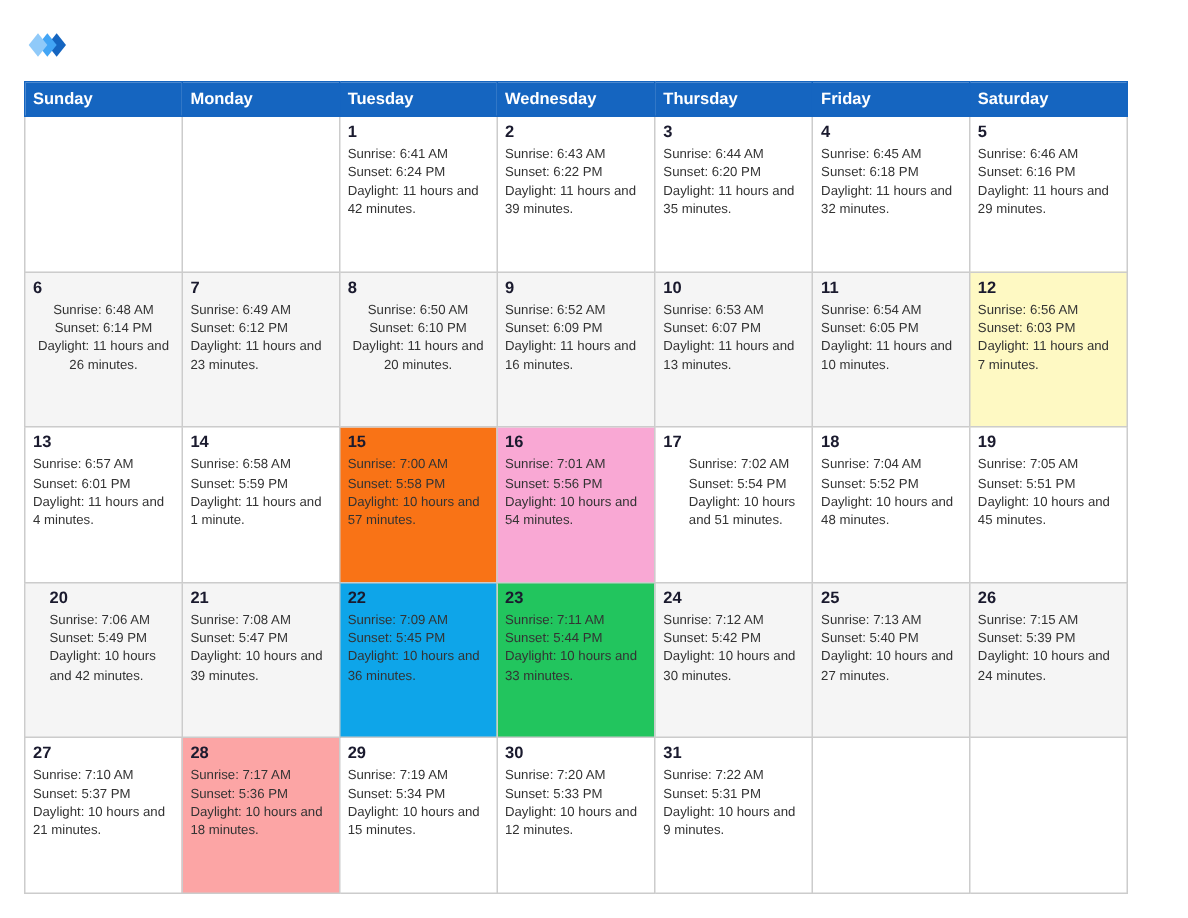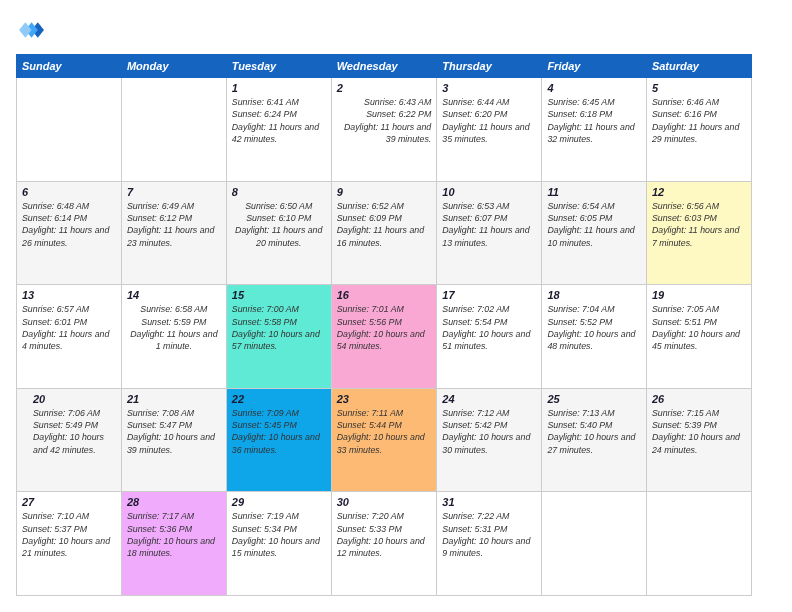--- a/index.html
+++ b/index.html
@@ -9,21 +9,20 @@
       width: 792px;
       height: 612px;
       overflow: hidden;
     }
     .page {
       width: 768px;
       height: 612px;
       padding: 16px;
       display: flex;
       flex-direction: column;
-      font-style: italic;
     }
     .header {
       display: flex;
       justify-content: space-between;
       align-items: flex-start;
       margin-bottom: 10px;
     }
     .logo {
       display: flex;
       align-items: center;
@@ -132,21 +131,21 @@
           <td class="empty"></td>
           <td class="empty"></td>
           <td style="background: rgb(255, 255, 255);">
             <div class="day-num">1</div>
             <div class="day-info" style="white-space: pre-line;">Sunrise: 6:41 AM
 Sunset: 6:24 PM
 Daylight: 11 hours and 42 minutes.</div>
           </td>
           <td style="background: rgb(255, 255, 255);">
             <div class="day-num">2</div>
-            <div class="day-info" style="white-space: pre-line; text-align: right;">Sunrise: 6:43 AM
+            <div class="day-info" style="white-space: pre-line;">Sunrise: 6:43 AM
 Sunset: 6:22 PM
 Daylight: 11 hours and 39 minutes.</div>
           </td>
           <td style="background: rgb(255, 255, 255);">
             <div class="day-num">3</div>
             <div class="day-info" style="white-space: pre-line;">Sunrise: 6:44 AM
 Sunset: 6:20 PM
 Daylight: 11 hours and 35 minutes.</div>
           </td>
           <td style="background: rgb(255, 255, 255);">
@@ -158,21 +157,21 @@
           <td style="background: rgb(255, 255, 255);">
             <div class="day-num">5</div>
             <div class="day-info" style="white-space: pre-line;">Sunrise: 6:46 AM
 Sunset: 6:16 PM
 Daylight: 11 hours and 29 minutes.</div>
           </td>
         </tr>
         <tr>
           <td style="background: rgb(245, 245, 245);">
             <div class="day-num">6</div>
-            <div class="day-info" style="white-space: pre-line;">Sunrise: 6:48 AM
+            <div class="day-info" style="white-space: pre-line; text-align: center;">Sunrise: 6:48 AM
 Sunset: 6:14 PM
 Daylight: 11 hours and 26 minutes.</div>
           </td>
           <td style="background: rgb(245, 245, 245);">
             <div class="day-num">7</div>
             <div class="day-info" style="white-space: pre-line;">Sunrise: 6:49 AM
 Sunset: 6:12 PM
 Daylight: 11 hours and 23 minutes.</div>
           </td>
           <td style="background: rgb(245, 245, 245);">
@@ -208,39 +207,39 @@
         </tr>
         <tr>
           <td style="background: rgb(255, 255, 255);">
             <div class="day-num">13</div>
             <div class="day-info" style="white-space: pre-line;">Sunrise: 6:57 AM
 Sunset: 6:01 PM
 Daylight: 11 hours and 4 minutes.</div>
           </td>
           <td style="background: rgb(255, 255, 255);">
             <div class="day-num">14</div>
-            <div class="day-info" style="white-space: pre-line; text-align: center;">Sunrise: 6:58 AM
+            <div class="day-info" style="white-space: pre-line;">Sunrise: 6:58 AM
 Sunset: 5:59 PM
 Daylight: 11 hours and 1 minute.</div>
           </td>
-          <td style="background: #5eead4;">
+          <td style="background: #f97316;">
             <div class="day-num">15</div>
             <div class="day-info" style="white-space: pre-line;">Sunrise: 7:00 AM
 Sunset: 5:58 PM
 Daylight: 10 hours and 57 minutes.</div>
           </td>
           <td style="background: #f9a8d4;">
             <div class="day-num">16</div>
             <div class="day-info" style="white-space: pre-line;">Sunrise: 7:01 AM
 Sunset: 5:56 PM
 Daylight: 10 hours and 54 minutes.</div>
           </td>
           <td style="background: rgb(255, 255, 255);">
             <div class="day-num">17</div>
-            <div class="day-info" style="white-space: pre-line;">Sunrise: 7:02 AM
+            <div class="day-info" style="white-space: pre-line; margin-left: 17px;">Sunrise: 7:02 AM
 Sunset: 5:54 PM
 Daylight: 10 hours and 51 minutes.</div>
           </td>
           <td style="background: rgb(255, 255, 255);">
             <div class="day-num">18</div>
             <div class="day-info" style="white-space: pre-line;">Sunrise: 7:04 AM
 Sunset: 5:52 PM
 Daylight: 10 hours and 48 minutes.</div>
           </td>
           <td style="background: rgb(255, 255, 255);">
@@ -262,21 +261,21 @@
             <div class="day-info" style="white-space: pre-line;">Sunrise: 7:08 AM
 Sunset: 5:47 PM
 Daylight: 10 hours and 39 minutes.</div>
           </td>
           <td style="background: #0ea5e9;">
             <div class="day-num">22</div>
             <div class="day-info" style="white-space: pre-line;">Sunrise: 7:09 AM
 Sunset: 5:45 PM
 Daylight: 10 hours and 36 minutes.</div>
           </td>
-          <td style="background: #fdba74;">
+          <td style="background: #22c55e;">
             <div class="day-num">23</div>
             <div class="day-info" style="white-space: pre-line;">Sunrise: 7:11 AM
 Sunset: 5:44 PM
 Daylight: 10 hours and 33 minutes.</div>
           </td>
           <td style="background: rgb(245, 245, 245);">
             <div class="day-num">24</div>
             <div class="day-info" style="white-space: pre-line;">Sunrise: 7:12 AM
 Sunset: 5:42 PM
 Daylight: 10 hours and 30 minutes.</div>
@@ -294,21 +293,21 @@
 Daylight: 10 hours and 24 minutes.</div>
           </td>
         </tr>
         <tr>
           <td style="background: rgb(255, 255, 255);">
             <div class="day-num">27</div>
             <div class="day-info" style="white-space: pre-line;">Sunrise: 7:10 AM
 Sunset: 5:37 PM
 Daylight: 10 hours and 21 minutes.</div>
           </td>
-          <td style="background: #f0abfc; margin-top: 32px;">
+          <td style="background: #fca5a5; margin-top: 32px;">
             <div class="day-num">28</div>
             <div class="day-info" style="white-space: pre-line;">Sunrise: 7:17 AM
 Sunset: 5:36 PM
 Daylight: 10 hours and 18 minutes.</div>
           </td>
           <td style="background: rgb(255, 255, 255);">
             <div class="day-num">29</div>
             <div class="day-info" style="white-space: pre-line;">Sunrise: 7:19 AM
 Sunset: 5:34 PM
 Daylight: 10 hours and 15 minutes.</div>

